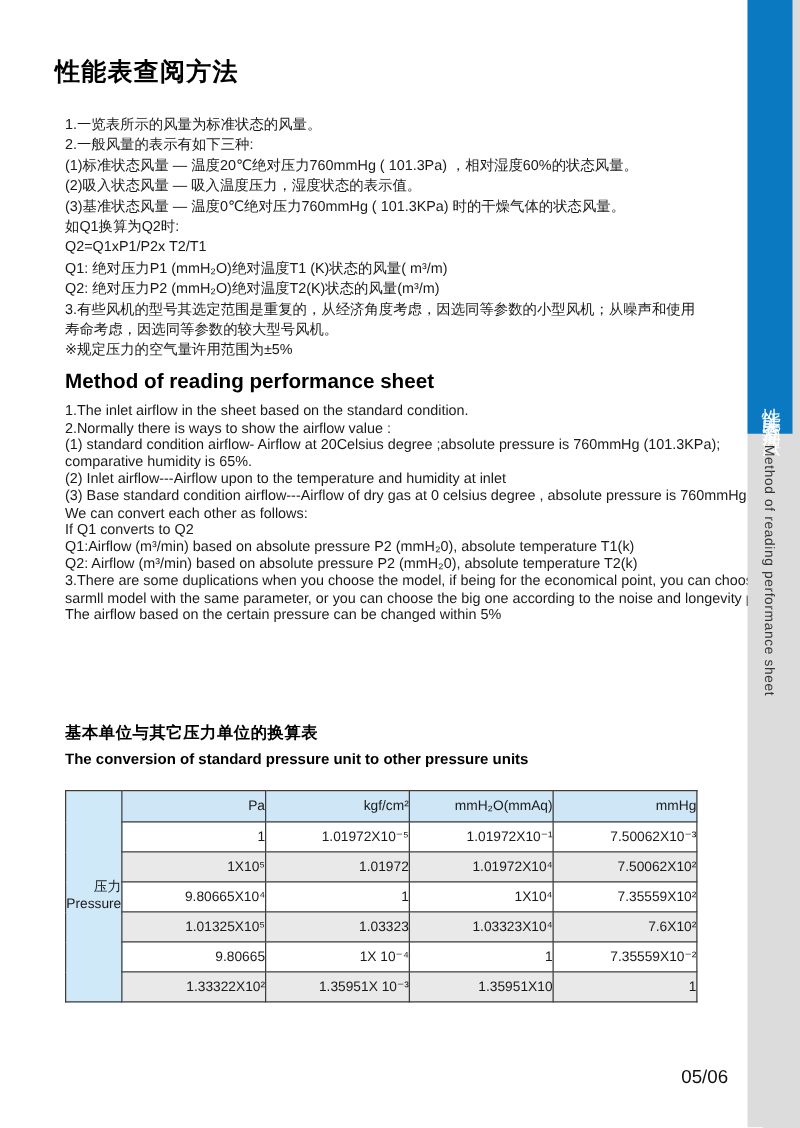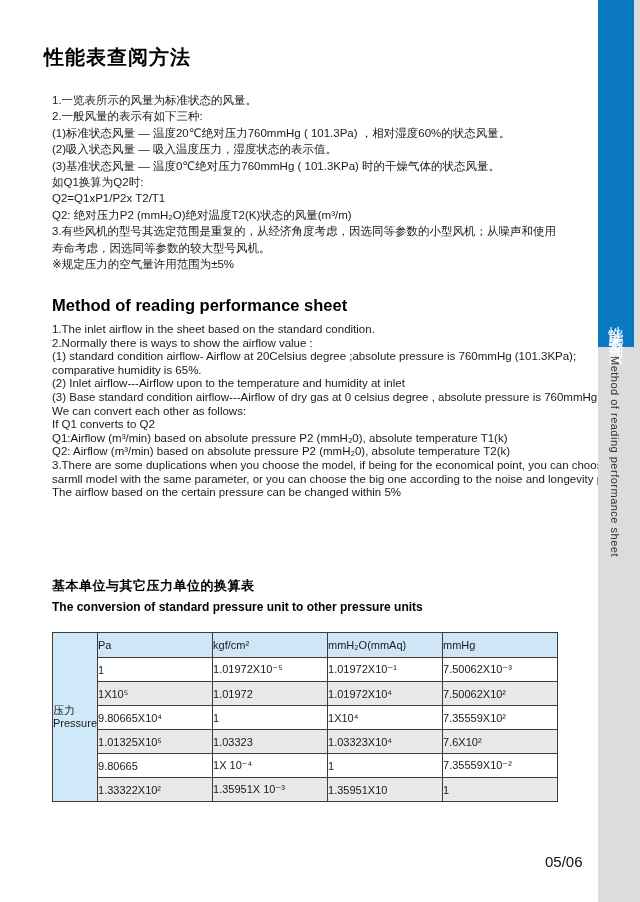--- a/index.html
+++ b/index.html
@@ -13,21 +13,21 @@
   .en-title{left:52px;top:296px;font-size:16.5px;font-weight:700;color:#000;}
   .sec2-zh{left:52px;top:577px;font-size:13px;font-weight:700;letter-spacing:0.5px;color:#000;}
   .sec2-en{left:52px;top:600px;font-size:12px;font-weight:700;color:#000;}
   
   .cn-body{left:52px;top:92px;width:540px;font-size:11.5px;line-height:16.4px;}
   .en-body{left:52px;top:323px;width:540px;font-size:11.5px;line-height:13.6px;}
   .cn-body div,.en-body div{white-space:nowrap;}
   
   .conv-table-wrap{left:52px;top:632px;}
   table{border-collapse:collapse;table-layout:fixed;}
-  td,th{border:1px solid #3c3c3c;text-align:left;vertical-align:middle;
+  td,th{border:1px solid #3c3c3c;text-align:right;vertical-align:middle;
         font-size:11px;font-weight:400;padding:0;}
   table{border:1px solid #2a2a2a;}
   tr.hdr{height:25px;}
   tr.row{height:24px;}
   tr.hdr th{background:#cfe6f6;}
   td.lbl{background:#cfe9f9;font-size:11px;line-height:13px;margin-top:24px;}
   tr.alt td{background:#e9e9e9;}
   td.lbl span{display:block;}
   
   .page-number{left:545px;top:853px;font-size:15px;color:#111;}
@@ -45,20 +45,21 @@
 <div class="abs main-title">性能表查阅方法</div>
 
 <div class="abs cn-body">
   <div>1.一览表所示的风量为标准状态的风量。</div>
   <div>2.一般风量的表示有如下三种:</div>
   <div>(1)标准状态风量 — 温度20℃绝对压力760mmHg ( 101.3Pa) ，相对湿度60%的状态风量。</div>
   <div>(2)吸入状态风量 — 吸入温度压力，湿度状态的表示值。</div>
   <div>(3)基准状态风量 — 温度0℃绝对压力760mmHg ( 101.3KPa) 时的干燥气体的状态风量。</div>
   <div>如Q1换算为Q2时:</div>
   <div>Q2=Q1xP1/P2x T2/T1</div>
+  <div>Q1: 绝对压力P1 (mmH₂O)绝对温度T1 (K)状态的风量( m³/m)</div>
   <div>Q2: 绝对压力P2 (mmH₂O)绝对温度T2(K)状态的风量(m³/m)</div>
   <div>3.有些风机的型号其选定范围是重复的，从经济角度考虑，因选同等参数的小型风机；从噪声和使用</div>
   <div>寿命考虑，因选同等参数的较大型号风机。</div>
   <div>※规定压力的空气量许用范围为±5%</div>
 </div>
 
 <div class="abs en-title">Method of reading performance sheet</div>
 
 <div class="abs en-body">
   <div>1.The inlet airflow in the sheet based on the standard condition.</div>

